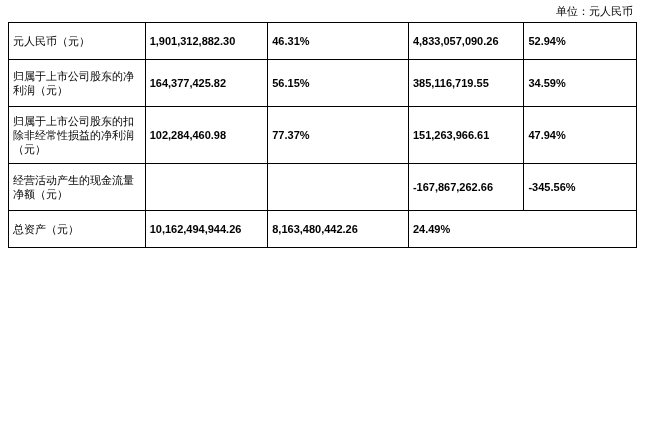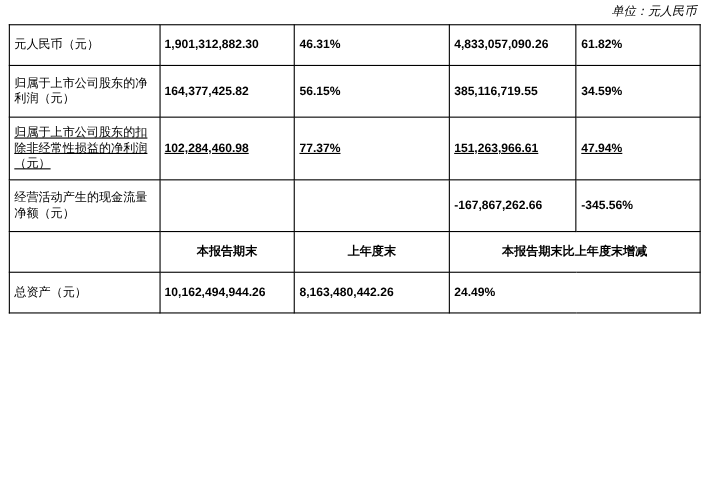--- a/index.html
+++ b/index.html
@@ -20,21 +20,20 @@
     height: 439px;
     box-sizing: border-box;
     padding: 0 8px;
   }
   .unit-line {
     text-align: right;
     font-size: 11px;
     line-height: 14px;
     padding: 4px 4px 4px 0;
     color: #000;
-    font-style: italic;
   }
   table.fin {
     border-collapse: collapse;
     table-layout: fixed;
     width: 629px;
     margin: 0 auto;
     font-size: 11px;
   }
   table.fin td {
     border: 1px solid #000000;
@@ -61,21 +60,21 @@
   }
   .num {
     text-align: left;
     font-weight: bold;
   }
   .lbl {
     text-align: left;
   }
   .tall-a td { height: 30px; }
   .tall-b td { height: 40px; }
-  .tall-c td { height: 50px; text-decoration: underline; }
+  .tall-c td { height: 50px; }
   .blank-cell { }
 </style>
 </head>
 <body>
 
 <div class="page">
 
   <div class="unit-line">单位：元人民币</div>
 
   <table class="fin">
@@ -86,21 +85,21 @@
       <col class="c-4">
       <col class="c-5">
     </colgroup>
     <tbody>
 
       <tr class="tall-a">
         <td class="lbl">元人民币（元）</td>
         <td class="num">1,901,312,882.30</td>
         <td class="num">46.31%</td>
         <td class="num">4,833,057,090.26</td>
-        <td class="num">61.82%</td>
+        <td class="num">52.94%</td>
       </tr>
 
       <tr class="tall-b">
         <td class="lbl">归属于上市公司股东的净利润（元）</td>
         <td class="num">164,377,425.82</td>
         <td class="num">56.15%</td>
         <td class="num">385,116,719.55</td>
         <td class="num">34.59%</td>
       </tr>
 
@@ -116,26 +115,20 @@
         <td class="lbl">经营活动产生的现金流量净额（元）</td>
         <td class="num blank-cell"></td>
         <td class="num blank-cell"></td>
         <td class="num">-167,867,262.66</td>
         <td class="num">-345.56%</td>
       </tr>
 
 
 
 
-      <tr class="tall-a">
-        <td class="lbl"></td>
-        <td class="hdr">本报告期末</td>
-        <td class="hdr">上年度末</td>
-        <td class="hdr" colspan="2">本报告期末比上年度末增减</td>
-      </tr>
 
       <tr class="tall-a">
         <td class="lbl">总资产（元）</td>
         <td class="num">10,162,494,944.26</td>
         <td class="num">8,163,480,442.26</td>
         <td class="num" colspan="2">24.49%</td>
       </tr>
 
     </tbody>
   </table>

